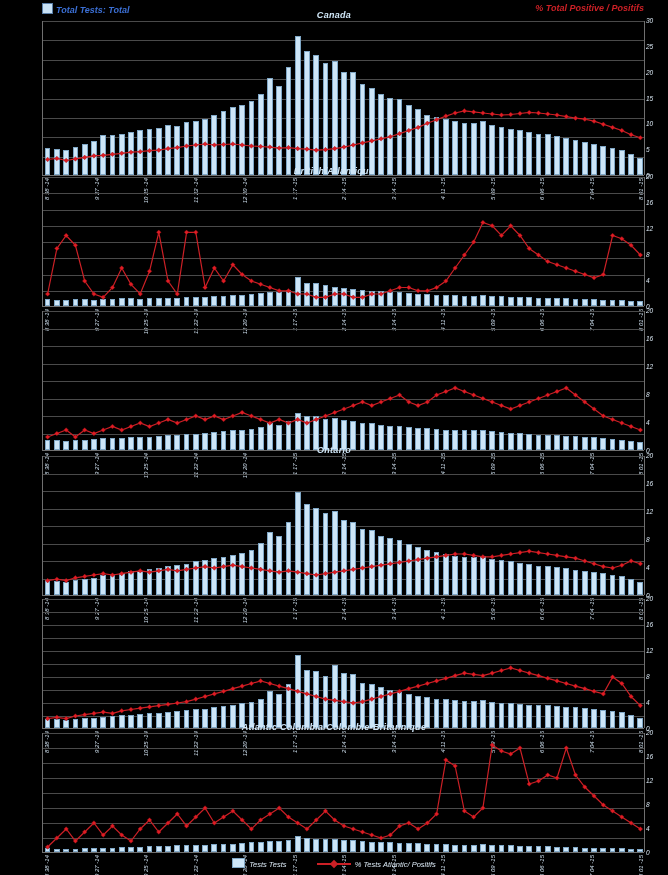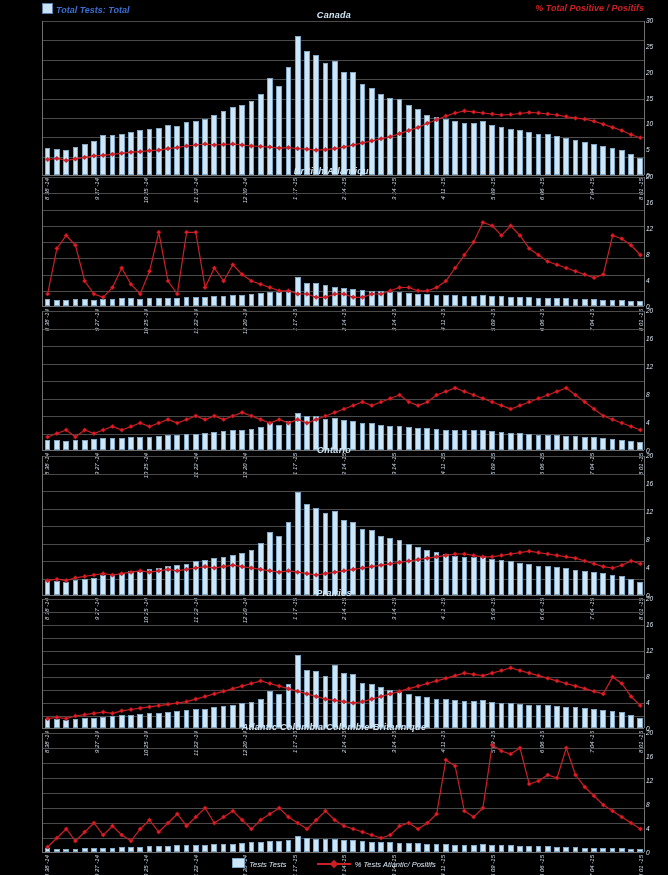--- a/index.html
+++ b/index.html
@@ -724,21 +724,20 @@
           <div class="xlab" style="left: 299px; top: 0px; transform: rotate(-90deg) translate(-100%, 0px);">2 14 -15</div>
           <div class="xlab" style="left: 348.5px; top: 0px; transform: rotate(-90deg) translate(-100%, 0px);">3 14 -15</div>
           <div class="xlab" style="left: 398px; top: 0px; transform: rotate(-90deg) translate(-100%, 0px);">4 11 -15</div>
           <div class="xlab" style="left: 447.5px; top: 0px; transform: rotate(-90deg) translate(-100%, 0px);">5 09 -15</div>
           <div class="xlab" style="left: 497px; top: 0px; transform: rotate(-90deg) translate(-100%, 0px);">6 06 -15</div>
           <div class="xlab" style="left: 546.5px; top: 0px; transform: rotate(-90deg) translate(-100%, 0px);">7 04 -15</div>
           <div class="xlab" style="left: 596px; top: 0px; transform: rotate(-90deg) translate(-100%, 0px);">8 01 -15</div>
         </div>
       </div>
       <div class="panel" style="top: 588px; height: 152px;">
-        <div class="ptitle">Prairies</div>
         <div class="yrlab" style="right: 2px; width: 20px; top: 137px;">0</div>
         <div class="yrlab" style="right: 2px; width: 20px; top: 111px;">4</div>
         <div class="yrlab" style="right: 2px; width: 20px; top: 85px;">8</div>
         <div class="yrlab" style="right: 2px; width: 20px; top: 59px;">12</div>
         <div class="yrlab" style="right: 2px; width: 20px; top: 33px;">16</div>
         <div class="yrlab" style="right: 2px; width: 20px; top: 7px;">20</div>
         <div class="plot" style="height: 130px;">
           <div class="rightaxis"></div>
           <div class="grid">
             <i style="top: 117px;"></i>

